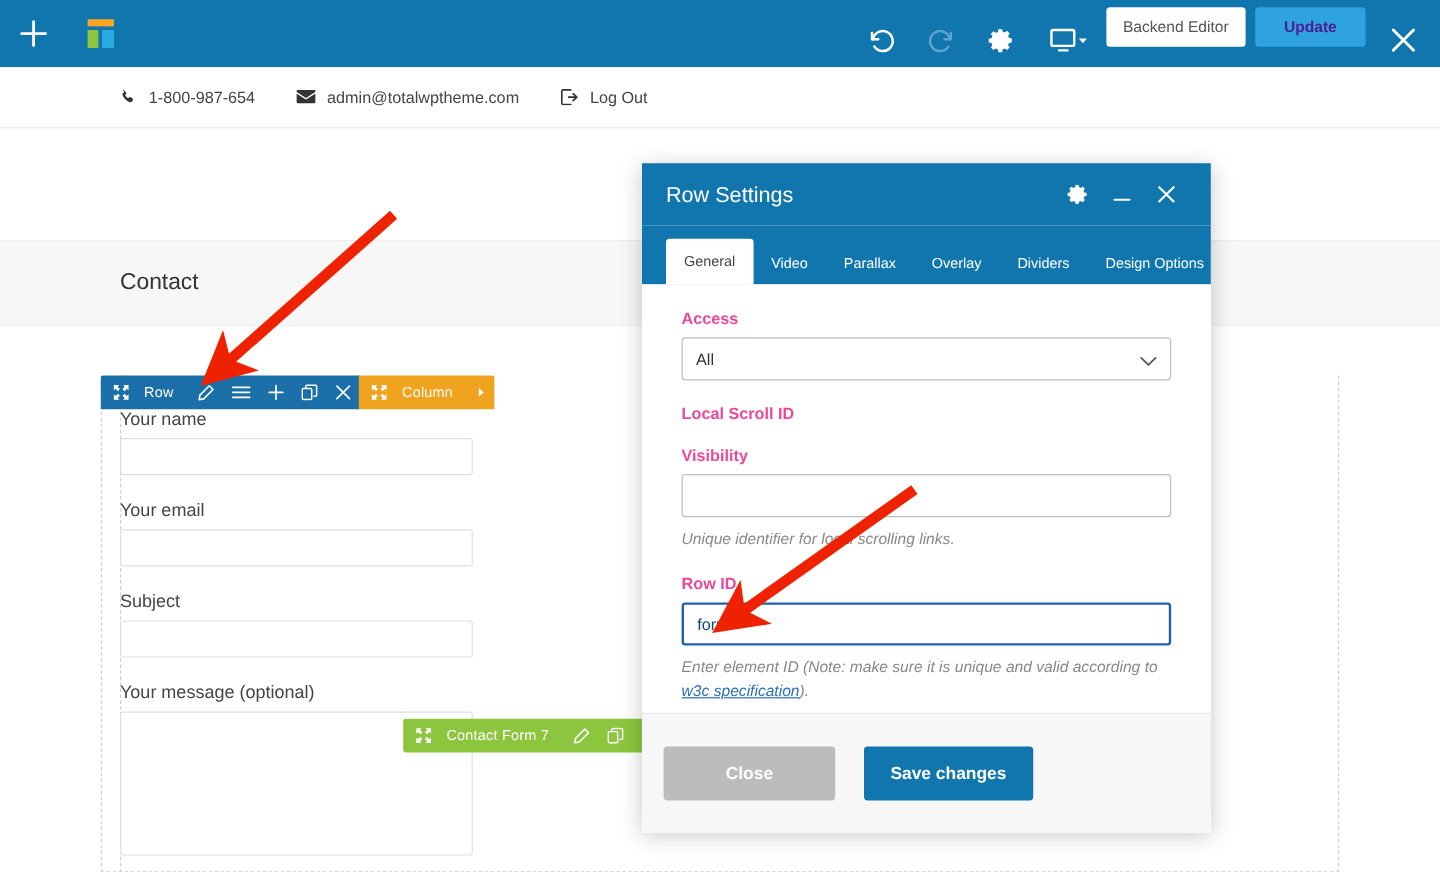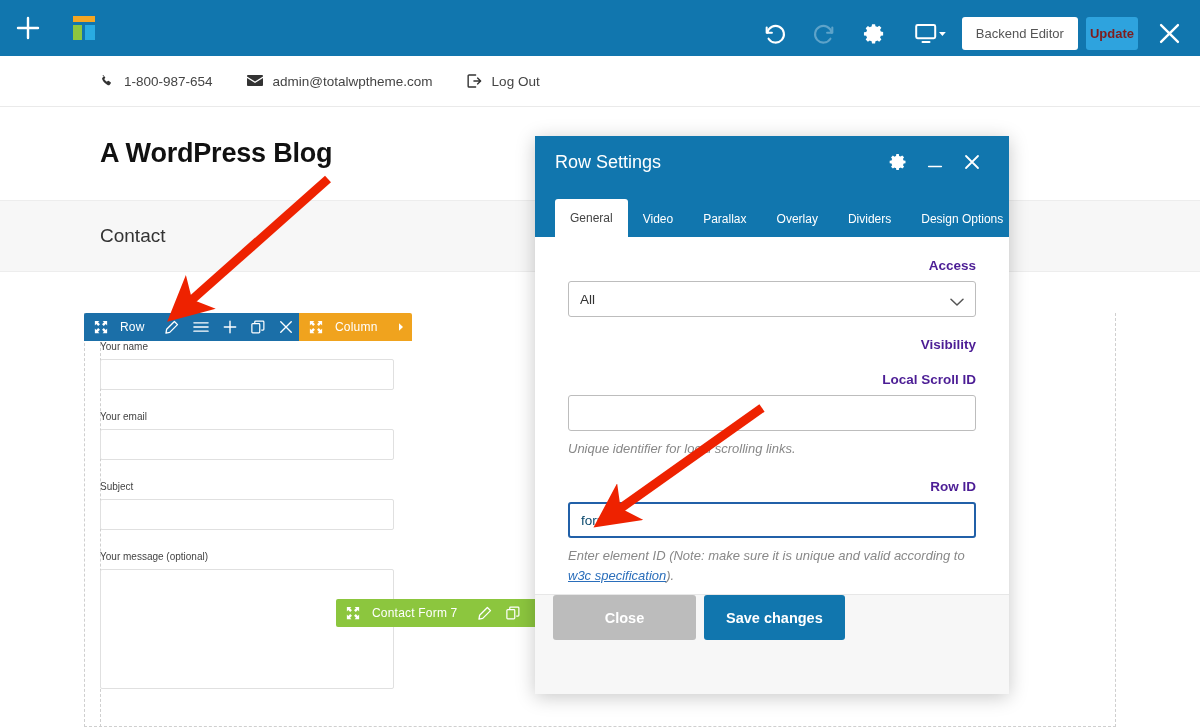--- a/index.html
+++ b/index.html
@@ -27,35 +27,35 @@
     width: 56px; height: 56px; display: flex; align-items: center; justify-content: center;
     cursor: pointer;
   }
   .logo-grid { width: 30px; height: 30px; position: relative; }
   .logo-grid i { position: absolute; display: block; }
   .lg-top { left: 4px; top: 3px; width: 22px; height: 6px; background: #f5a623; }
   .lg-left { left: 4px; top: 12px; width: 9px; height: 15px; background: #8dc63f; }
   .lg-right { left: 16px; top: 12px; width: 10px; height: 15px; background: #29abe2; }
 
   .topbar-right {
-    margin-left: auto; display: flex; align-items: center; height: 56px; margin-top: 11px;
+    margin-left: auto; display: flex; align-items: flex-start; height: 56px; margin-top: 11px;
   }
   .tb-icon {
     width: 50px; height: 56px; display: flex; align-items: center; justify-content: center;
     color: #fff; cursor: pointer;
   }
   .tb-icon.disabled { color: #5ea3c9; cursor: default; }
   .tb-icon.screen { width: 62px; }
   .tb-btn-ghost {
     background: #fff; color: #555; font-size: 13px; border-radius: 3px;
     padding: 9px 14px; margin-right: 8px; cursor: pointer; white-space: nowrap;
   }
   .tb-btn-primary {
-    background: #2ea3de; color: #7f1d1d; font-size: 13px; font-weight: bold; border-radius: 3px;
-    padding: 9px 4px; cursor: pointer; white-space: nowrap;
+    background: #2ea3de; color: #4c1d95; font-size: 13px; font-weight: bold; border-radius: 3px;
+    padding: 9px 24px; cursor: pointer; white-space: nowrap;
   }
   .tb-close {
     width: 62px; height: 56px; display: flex; align-items: center; justify-content: center;
     color: #fff; cursor: pointer;
   }
 
   
   .site-strip {
     position: absolute; left: 0; top: 56px; width: 1200px; height: 51px;
     background: #fff; border-bottom: 1px solid #eaeaea;
@@ -104,21 +104,21 @@
   .vc-seg {
     display: flex; align-items: center; justify-content: center;
     padding: 0 7px; cursor: pointer;
   }
   .vc-seg.label { padding-right: 12px; font-weight: normal; letter-spacing: .2px; }
   .vc-seg.handle { padding-left: 10px; padding-right: 5px; cursor: move; }
   .vc-seg svg { display: block; }
 
   
   .form-wrap { position: absolute; left: 100px; top: 69px; width: 294px; }
-  .f-label { font-size: 10px; color: #444; margin-bottom: 7px; }
+  .f-label { font-size: 15px; color: #444; margin-bottom: 7px; }
   .f-input {
     width: 294px; height: 31px; border: 1px solid #e0e0e0; background: #fff;
     border-radius: 2px; margin-bottom: 21px;
   }
   .f-textarea {
     width: 294px; height: 120px; border: 1px solid #e0e0e0; background: #fff; border-radius: 2px;
   }
 
   
   .modal {
@@ -141,21 +141,21 @@
     display: flex; align-items: center; cursor: pointer; white-space: nowrap;
   }
   .mtab.active {
     background: #fff; color: #444; border-radius: 3px 3px 0 0; font-weight: normal;
     height: 38px;
   }
 
   .modal-body {
     height: 357px; background: #fff; padding: 21px 33px 0 33px; overflow: hidden;
   }
-  .fld-label { font-size: 13.5px; font-weight: bold; color: #4c1d95; margin-bottom: 8px; text-align: right; }
+  .fld-label { font-size: 13.5px; font-weight: bold; color: #ec4899; margin-bottom: 8px; }
   .fld-label.spaced { margin-top: 20px; }
   .sel-wrap { position: relative; }
   .sel {
     width: 100%; height: 36px; border: 1px solid #bdbdbd; border-radius: 3px;
     background: #fff; font-size: 13.5px; color: #333; padding: 0 34px 0 11px;
     display: flex; align-items: center;
   }
   .sel-caret {
     position: absolute; right: 12px; top: 12px; color: #555; pointer-events: none;
   }
@@ -165,21 +165,21 @@
     display: flex; align-items: center;
   }
   .txt.focused { border: 2px solid #2160a8; }
   .hint {
     font-size: 13px; font-style: italic; color: #888; line-height: 1.55; margin-top: 8px;
   }
   .hint a { color: #2a6ebb; text-decoration: underline; }
 
   .modal-foot {
     height: 100px; background: #f7f7f7; border-top: 1px solid #e7e7e7;
-    display: flex; align-items: flex-start; padding-left: 18px; gap: 8px;
+    display: flex; align-items: center; padding-left: 18px; gap: 24px;
   }
   .btn {
     font-size: 14.5px; font-weight: bold; border-radius: 3px; cursor: pointer;
     display: flex; align-items: center; justify-content: center;
   }
   .btn-close { background: #bcbcbc; color: #fff; width: 143px; height: 45px; }
   .btn-save { background: #1176ae; color: #fff; padding: 0 22px; height: 45px; }
 
   
   .arrows { position: absolute; left: 0; top: 0; width: 1200px; height: 727px; pointer-events: none; }
@@ -262,23 +262,20 @@
       <span class="gi">
         <svg width="15" height="14" viewBox="0 0 16 15" fill="none">
           <path d="M9.2 1H2.2a1 1 0 0 0-1 1v11a1 1 0 0 0 1 1h7" stroke="#333" stroke-width="1.5" stroke-linecap="round"></path>
           <path d="M11.3 4.4L14.6 7.5l-3.3 3.1M14.2 7.5H7.4" stroke="#333" stroke-width="1.5" stroke-linecap="round" stroke-linejoin="round"></path>
         </svg>
       </span>
       <span>Log Out</span>
     </div>
   </div>
 
-  <div class="site-title-band">
-    <div class="site-title">A WordPress Blog</div>
-  </div>
 
   <div class="page-band">
     <div class="page-band-title">Contact</div>
   </div>
 
   <div class="content">
     <div class="row-outline"></div>
     <div class="col-divider"></div>
 
     <div class="form-wrap">
@@ -404,23 +401,23 @@
       <div class="fld-label">Access</div>
       <div class="sel-wrap">
         <div class="sel">All</div>
         <span class="sel-caret">
           <svg width="14" height="9" viewBox="0 0 14 9">
               <path d="M1 1.2L7 7l6-5.8" stroke="#555" stroke-width="1.5" fill="none" stroke-linecap="round" stroke-linejoin="round"></path>
             </svg>
         </span>
       </div>
 
+      <div class="fld-label spaced">Local Scroll ID</div>
+
       <div class="fld-label spaced">Visibility</div>
-
-      <div class="fld-label spaced">Local Scroll ID</div>
       <div class="txt" placeholder=""></div>
       <div class="hint">Unique identifier for local scrolling links.</div>
 
       <div class="fld-label spaced">Row ID</div>
       <div class="txt focused" placeholder="">form</div>
       <div class="hint"><span>Enter element ID (Note: make sure it is unique and valid according to </span><a href="#">w3c specification</a><span>).</span></div>
     </div>
 
     <div class="modal-foot">
       <div class="btn btn-close">Close</div>

